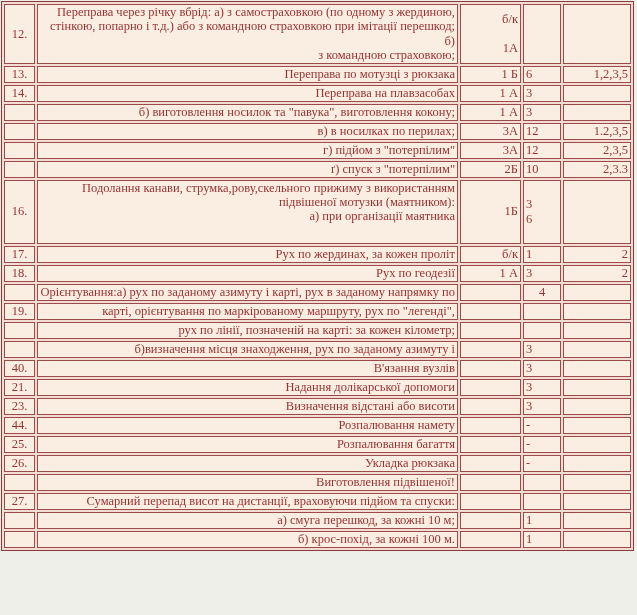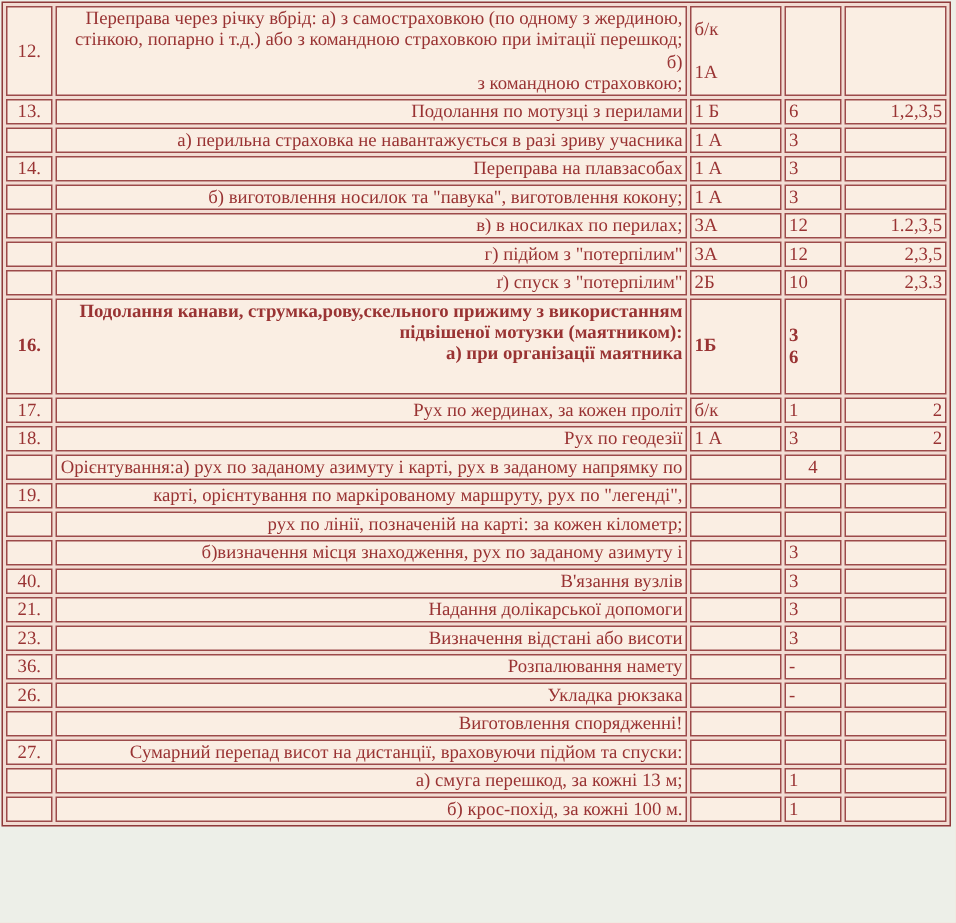--- a/index.html
+++ b/index.html
@@ -29,26 +29,26 @@
     padding: 0 2px;
     font-size: 12.5px;
     line-height: 1.15;
     color: #993333;
     vertical-align: middle;
     white-space: pre-line;
     overflow: hidden;
     height: 17px;
   }
   table.score tr.r12 td { height: 48px; }
-  table.score tr.r16 td { height: 64px; font-weight: bold; }
+  table.score tr.r16 td { height: 64px; }
   table.score tr.r16 td.c-desc { vertical-align: top; }
   table.score tr.r12 td.c-grade { vertical-align: middle; }
   td.c-num   { text-align: center; }
   td.c-desc  { text-align: right; }
-  td.c-grade { text-align: left; }
+  td.c-grade { text-align: right; }
   td.c-points{ text-align: left; }
   td.c-notes { text-align: right; }
   td.noborder { border: none; background: #faeee3; }
   td.center { text-align: center; }
 </style>
 </head>
 <body>
 
 <div class="page">
   <table class="score">
@@ -66,31 +66,24 @@
 стінкою, попарно і т.д.) або з командною страховкою при імітації перешкод; б)
 з командною страховкою;</td>
           <td class="c-grade">б/к
 
 1А</td>
           <td class="c-points"></td>
           <td class="c-notes"></td>
         </tr>
         <tr>
           <td class="c-num">13.</td>
-          <td class="c-desc">Подолання по мотузці з перилами</td>
+          <td class="c-desc">Переправа по мотузці з рюкзака</td>
           <td class="c-grade">1 Б</td>
           <td class="c-points">6</td>
           <td class="c-notes">1,2,3,5</td>
-        </tr>
-        <tr>
-          <td class="c-num"></td>
-          <td class="c-desc">а) перильна страховка не навантажується в разі зриву учасника</td>
-          <td class="c-grade">1 А</td>
-          <td class="c-points">3</td>
-          <td class="c-notes"></td>
         </tr>
         <tr>
           <td class="c-num">14.</td>
           <td class="c-desc">Переправа на плавзасобах</td>
           <td class="c-grade">1 А</td>
           <td class="c-points">3</td>
           <td class="c-notes"></td>
         </tr>
         <tr>
           <td class="c-num"></td>
@@ -187,50 +180,57 @@
           <td class="c-notes"></td>
         </tr>
         <tr>
           <td class="c-num">23.</td>
           <td class="c-desc">Визначення відстані або висоти</td>
           <td class="c-grade"></td>
           <td class="c-points">3</td>
           <td class="c-notes"></td>
         </tr>
         <tr>
-          <td class="c-num">36.</td>
+          <td class="c-num">44.</td>
           <td class="c-desc">Розпалювання намету</td>
+          <td class="c-grade"></td>
+          <td class="c-points">-</td>
+          <td class="c-notes"></td>
+        </tr>
+        <tr>
+          <td class="c-num">25.</td>
+          <td class="c-desc">Розпалювання багаття</td>
           <td class="c-grade"></td>
           <td class="c-points">-</td>
           <td class="c-notes"></td>
         </tr>
         <tr>
           <td class="c-num">26.</td>
           <td class="c-desc">Укладка рюкзака</td>
           <td class="c-grade"></td>
           <td class="c-points">-</td>
           <td class="c-notes"></td>
         </tr>
         <tr>
           <td class="c-num"></td>
-          <td class="c-desc">Виготовлення спорядженні!</td>
+          <td class="c-desc">Виготовлення підвішеної!</td>
           <td class="c-grade"></td>
           <td class="c-points"></td>
           <td class="c-notes"></td>
         </tr>
         <tr>
           <td class="c-num">27.</td>
           <td class="c-desc">Сумарний перепад висот на дистанції, враховуючи підйом та спуски:</td>
           <td class="c-grade"></td>
           <td class="c-points"></td>
           <td class="c-notes"></td>
         </tr>
         <tr>
           <td class="c-num"></td>
-          <td class="c-desc">а) смуга перешкод, за кожні 13 м;</td>
+          <td class="c-desc">а) смуга перешкод, за кожні 10 м;</td>
           <td class="c-grade"></td>
           <td class="c-points">1</td>
           <td class="c-notes"></td>
         </tr>
         <tr>
           <td class="c-num"></td>
           <td class="c-desc">б) крос-похід, за кожні 100 м.</td>
           <td class="c-grade"></td>
           <td class="c-points">1</td>
           <td class="c-notes"></td>

